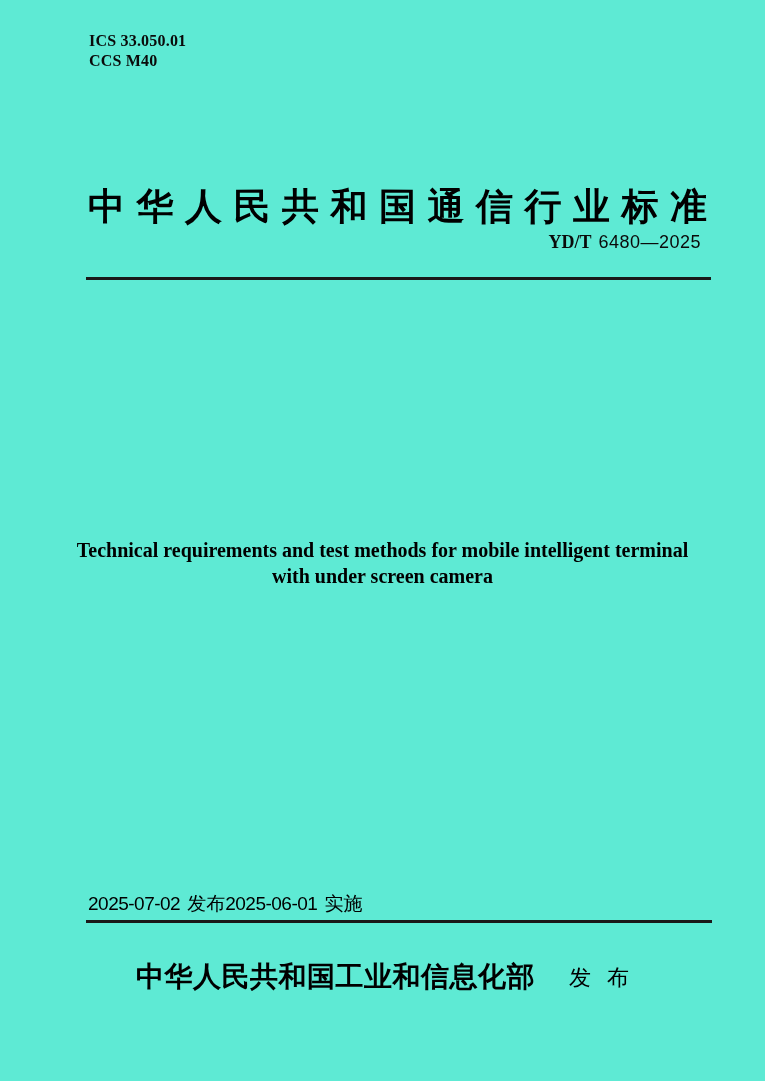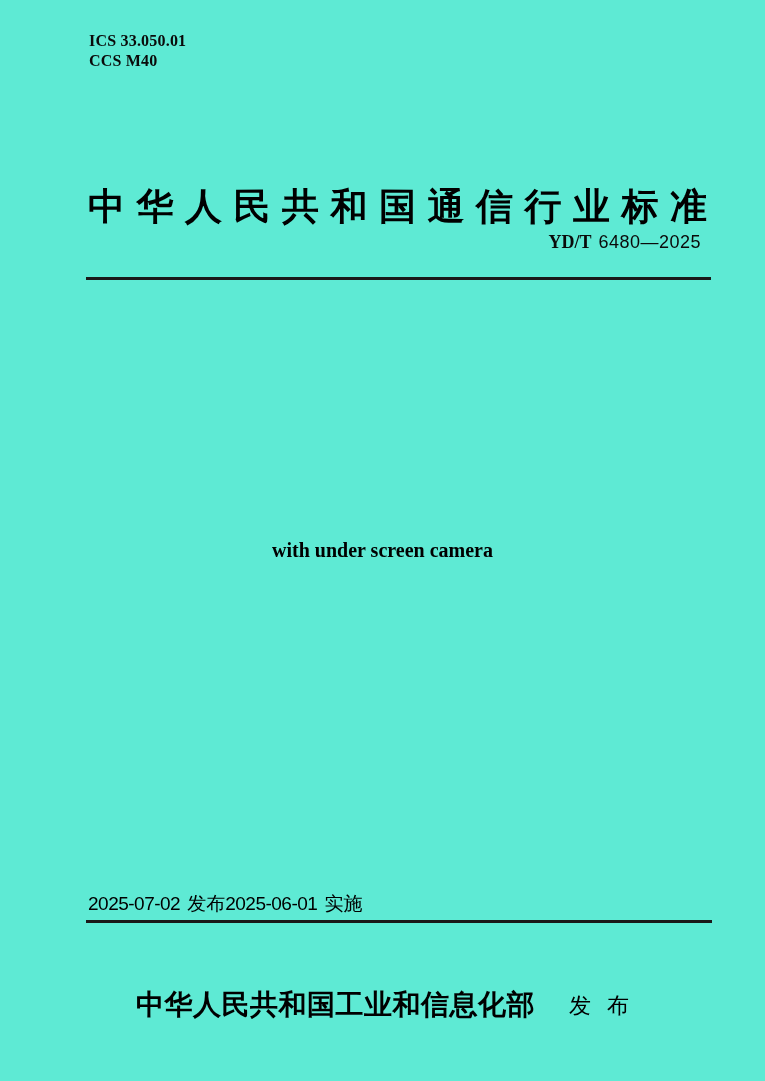--- a/index.html
+++ b/index.html
@@ -91,21 +91,20 @@
     color: #000;
   }
   .date-item .date { letter-spacing: -0.5px; }
   .date-item .label { margin-left: 7px; }
 
   
   .publisher-row {
     position: absolute; left: 70px; top: 961px; width: 625px;
     text-align: center; white-space: nowrap;
     color: #000;
-    margin-top: 28px;
   }
   .publisher-name {
     font-family: "Liberation Serif", "DejaVu Serif", serif;
     font-weight: bold; font-size: 28px; line-height: 32px;
     letter-spacing: 0.5px;
   }
   .release-label {
     display: inline-block;
     font-size: 22px; line-height: 32px;
     margin-left: 34px; letter-spacing: 16px; margin-right: -16px;
@@ -127,20 +126,21 @@
   <div class="header-title">中华人民共和国通信行业标准</div>
 
   <div class="std-number">
     <span class="prefix">YD/T</span><span class="num">6480—2025</span>
   </div>
 
   <div class="rule rule-top"></div>
 
 
   <div class="title-en">
+    <div>Technical requirements and test methods for mobile intelligent terminal</div>
     <div>with under screen camera</div>
   </div>
 
   <div class="dates-row">
     <div class="date-item">
       <span class="date">2025-07-02</span><span class="label">发布</span>
     </div>
     <div class="date-item">
       <span class="date">2025-06-01</span><span class="label">实施</span>
     </div>

